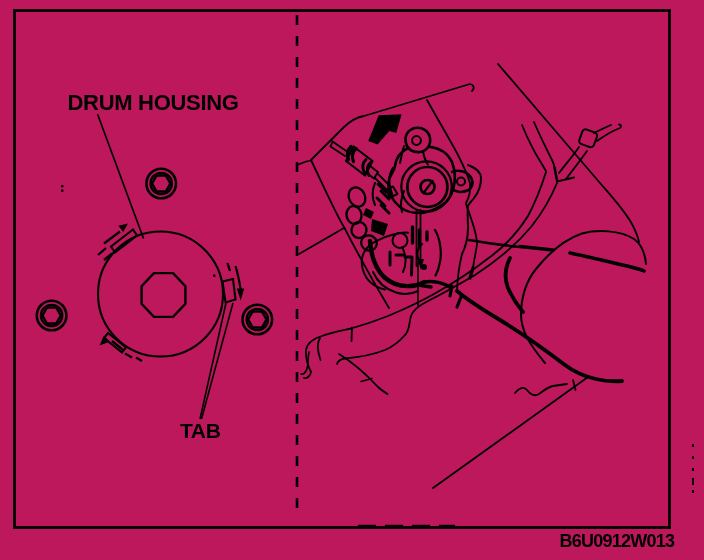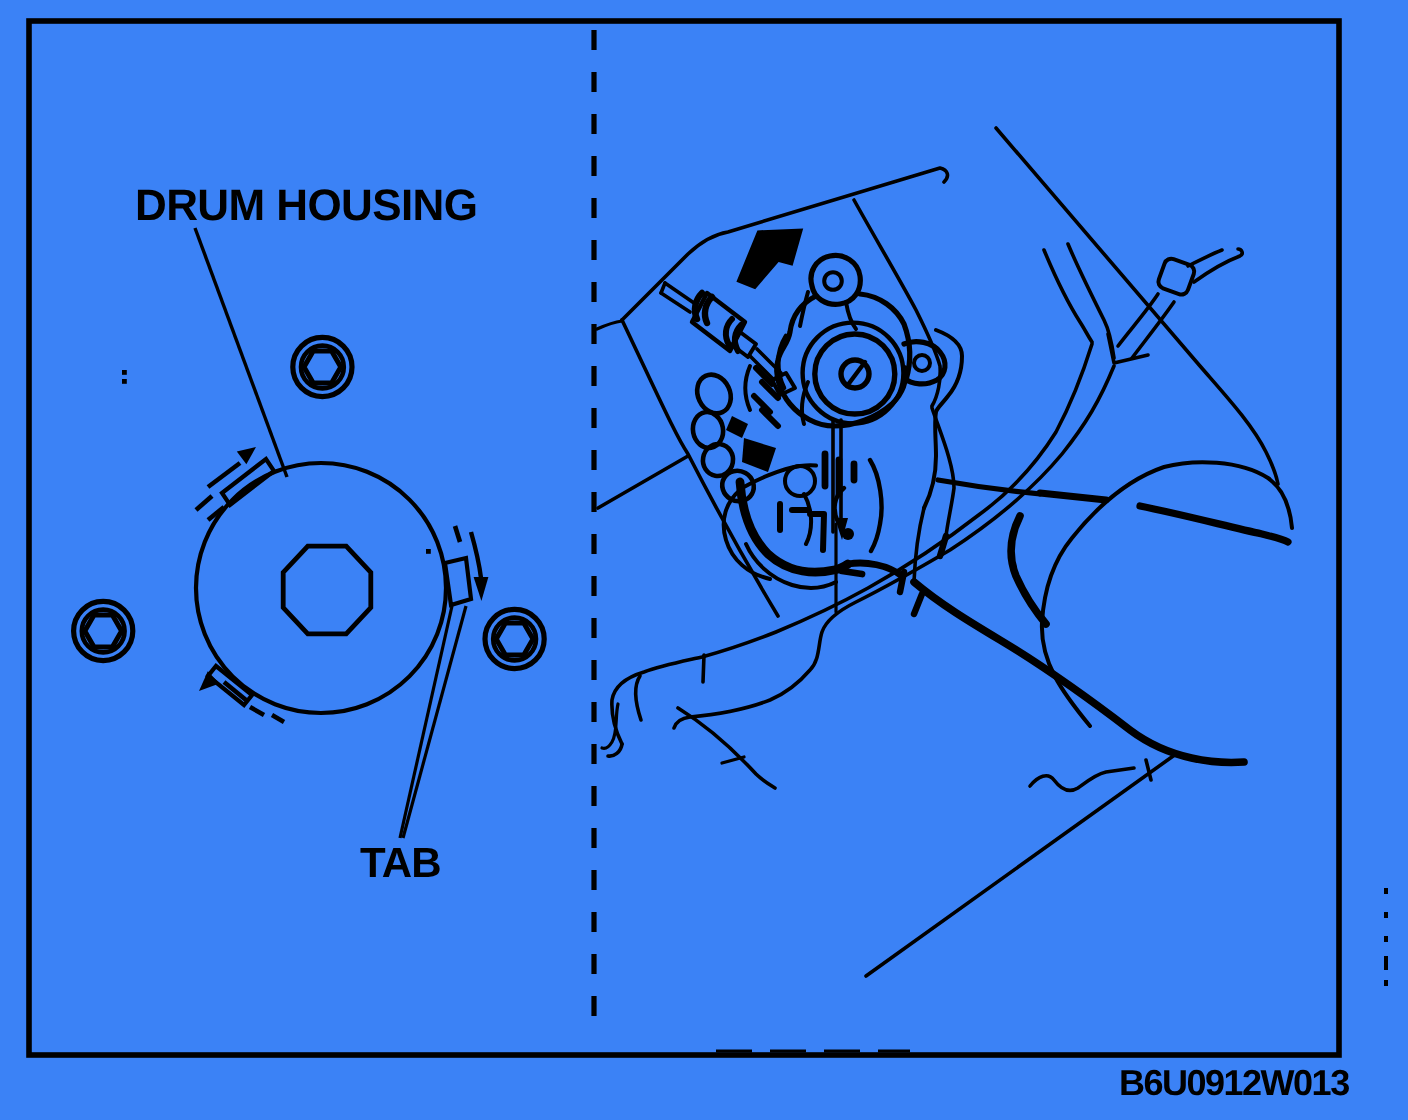--- a/index.html
+++ b/index.html
@@ -1,16 +1,16 @@
 <!DOCTYPE html>
 <html><head>
 <meta charset="utf-8">
 <style>
 html,body{margin:0;padding:0;background:#ffffff;}
-#page{position:relative;width:704px;height:560px;background:#3b82f6;overflow:hidden;}
+#page{position:relative;width:704px;height:560px;background:#be185d;overflow:hidden;}
 svg{position:absolute;top:0;left:0;}
 .lbl{font-family:"Liberation Sans",sans-serif;font-weight:bold;fill:#000;}
 </style>
 </head>
 <body>
 <div id="page">
 <svg width="704" height="560" viewBox="0 0 704 560" fill="none" stroke="none">
 
   <rect x="14.5" y="10.5" width="655" height="517" stroke="#000" stroke-width="2.8" fill="none"></rect>
 

